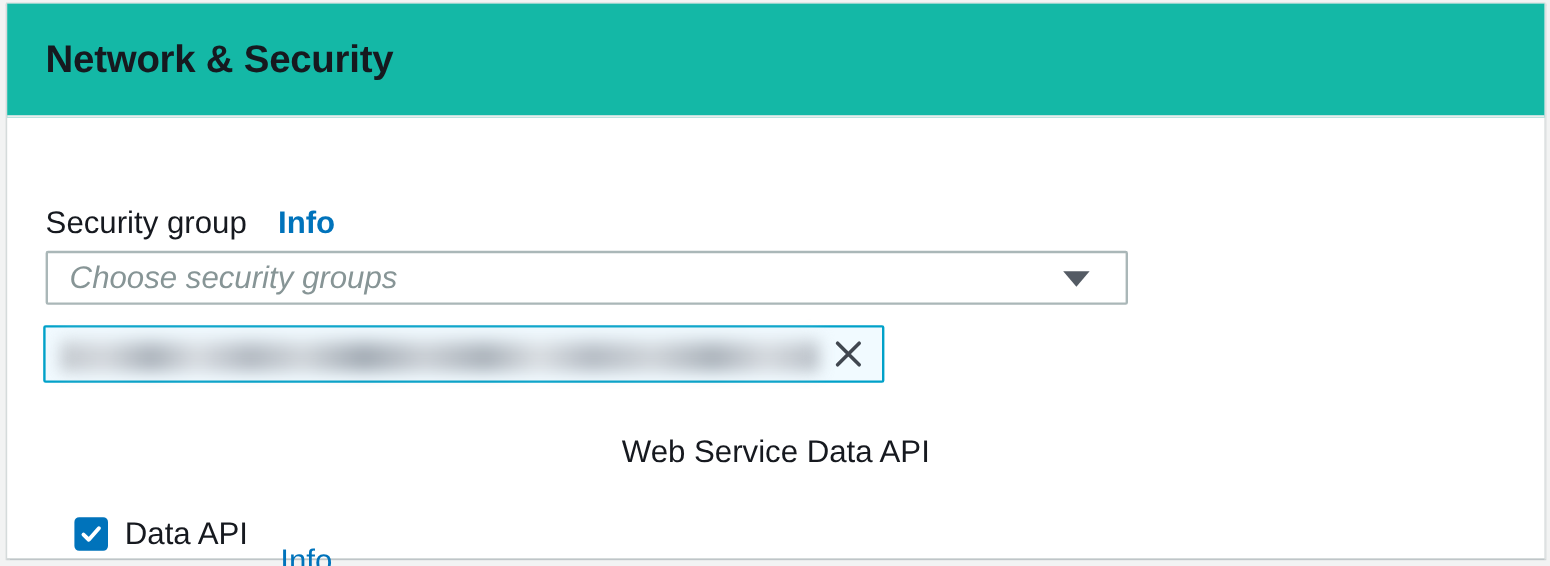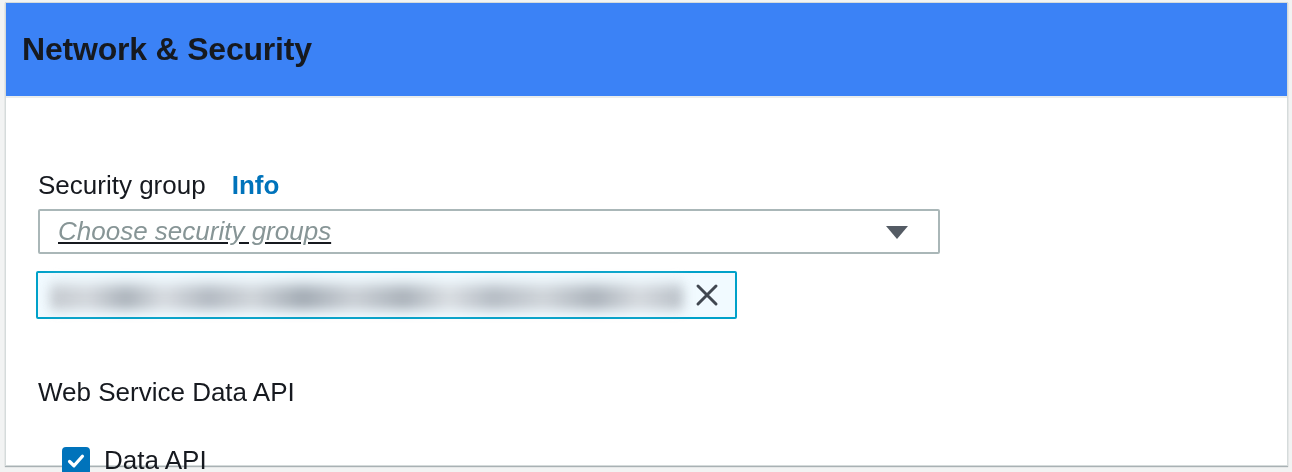--- a/index.html
+++ b/index.html
@@ -14,25 +14,25 @@
   .card {
     position:absolute;
     left:5px; top:2px;
     width:1283px; height:464px;
     background:#ffffff;
     border:1px solid #d5dbdb;
     box-shadow:0 1px 1px 0 rgba(0,28,36,.3);
   }
   .card-header {
     height:95px;
-    background:#3b82f6;
+    background:#14b8a6;
     border-bottom:2px solid #eaeded;
     display:flex;
     align-items:center;
-    padding-left:16px;
+    padding-left:32px;
   }
   .card-title {
     font-size:32px;
     font-weight:700;
     color:#16191f;
     letter-spacing:-0.2px;
   }
   .card-body {
     padding:26px 32px 0 32px;
   }
@@ -57,21 +57,20 @@
     width:902px;
     height:45px;
     border:2px solid #aab7b8;
     border-radius:2px;
     background:#fff;
     display:flex;
     align-items:center;
     padding:0 30px 0 18px;
     cursor:pointer;
     position:relative;
-    text-decoration:underline;
   }
   .select-placeholder {
     font-size:26px;
     font-style:italic;
     color:#879596;
     flex:1;
   }
   .caret-down {
     width:0; height:0;
     border-left:11px solid transparent;
@@ -111,24 +110,25 @@
     border:none;
     width:40px;
     height:40px;
     display:flex;
     align-items:center;
     justify-content:center;
     cursor:pointer;
     margin-left:4px;
   }
   .subsection-label {
-    margin-top:58px;
+    margin-top:42px;
     font-size:26px;
     line-height:30px;
     color:#16191f;
+    text-align:center;
   }
   .checkbox-row {
     margin-top:15px;
     display:flex;
     align-items:center;
     padding-left:24px;
   }
   .checkbox {
     width:28px;
     height:28px;

